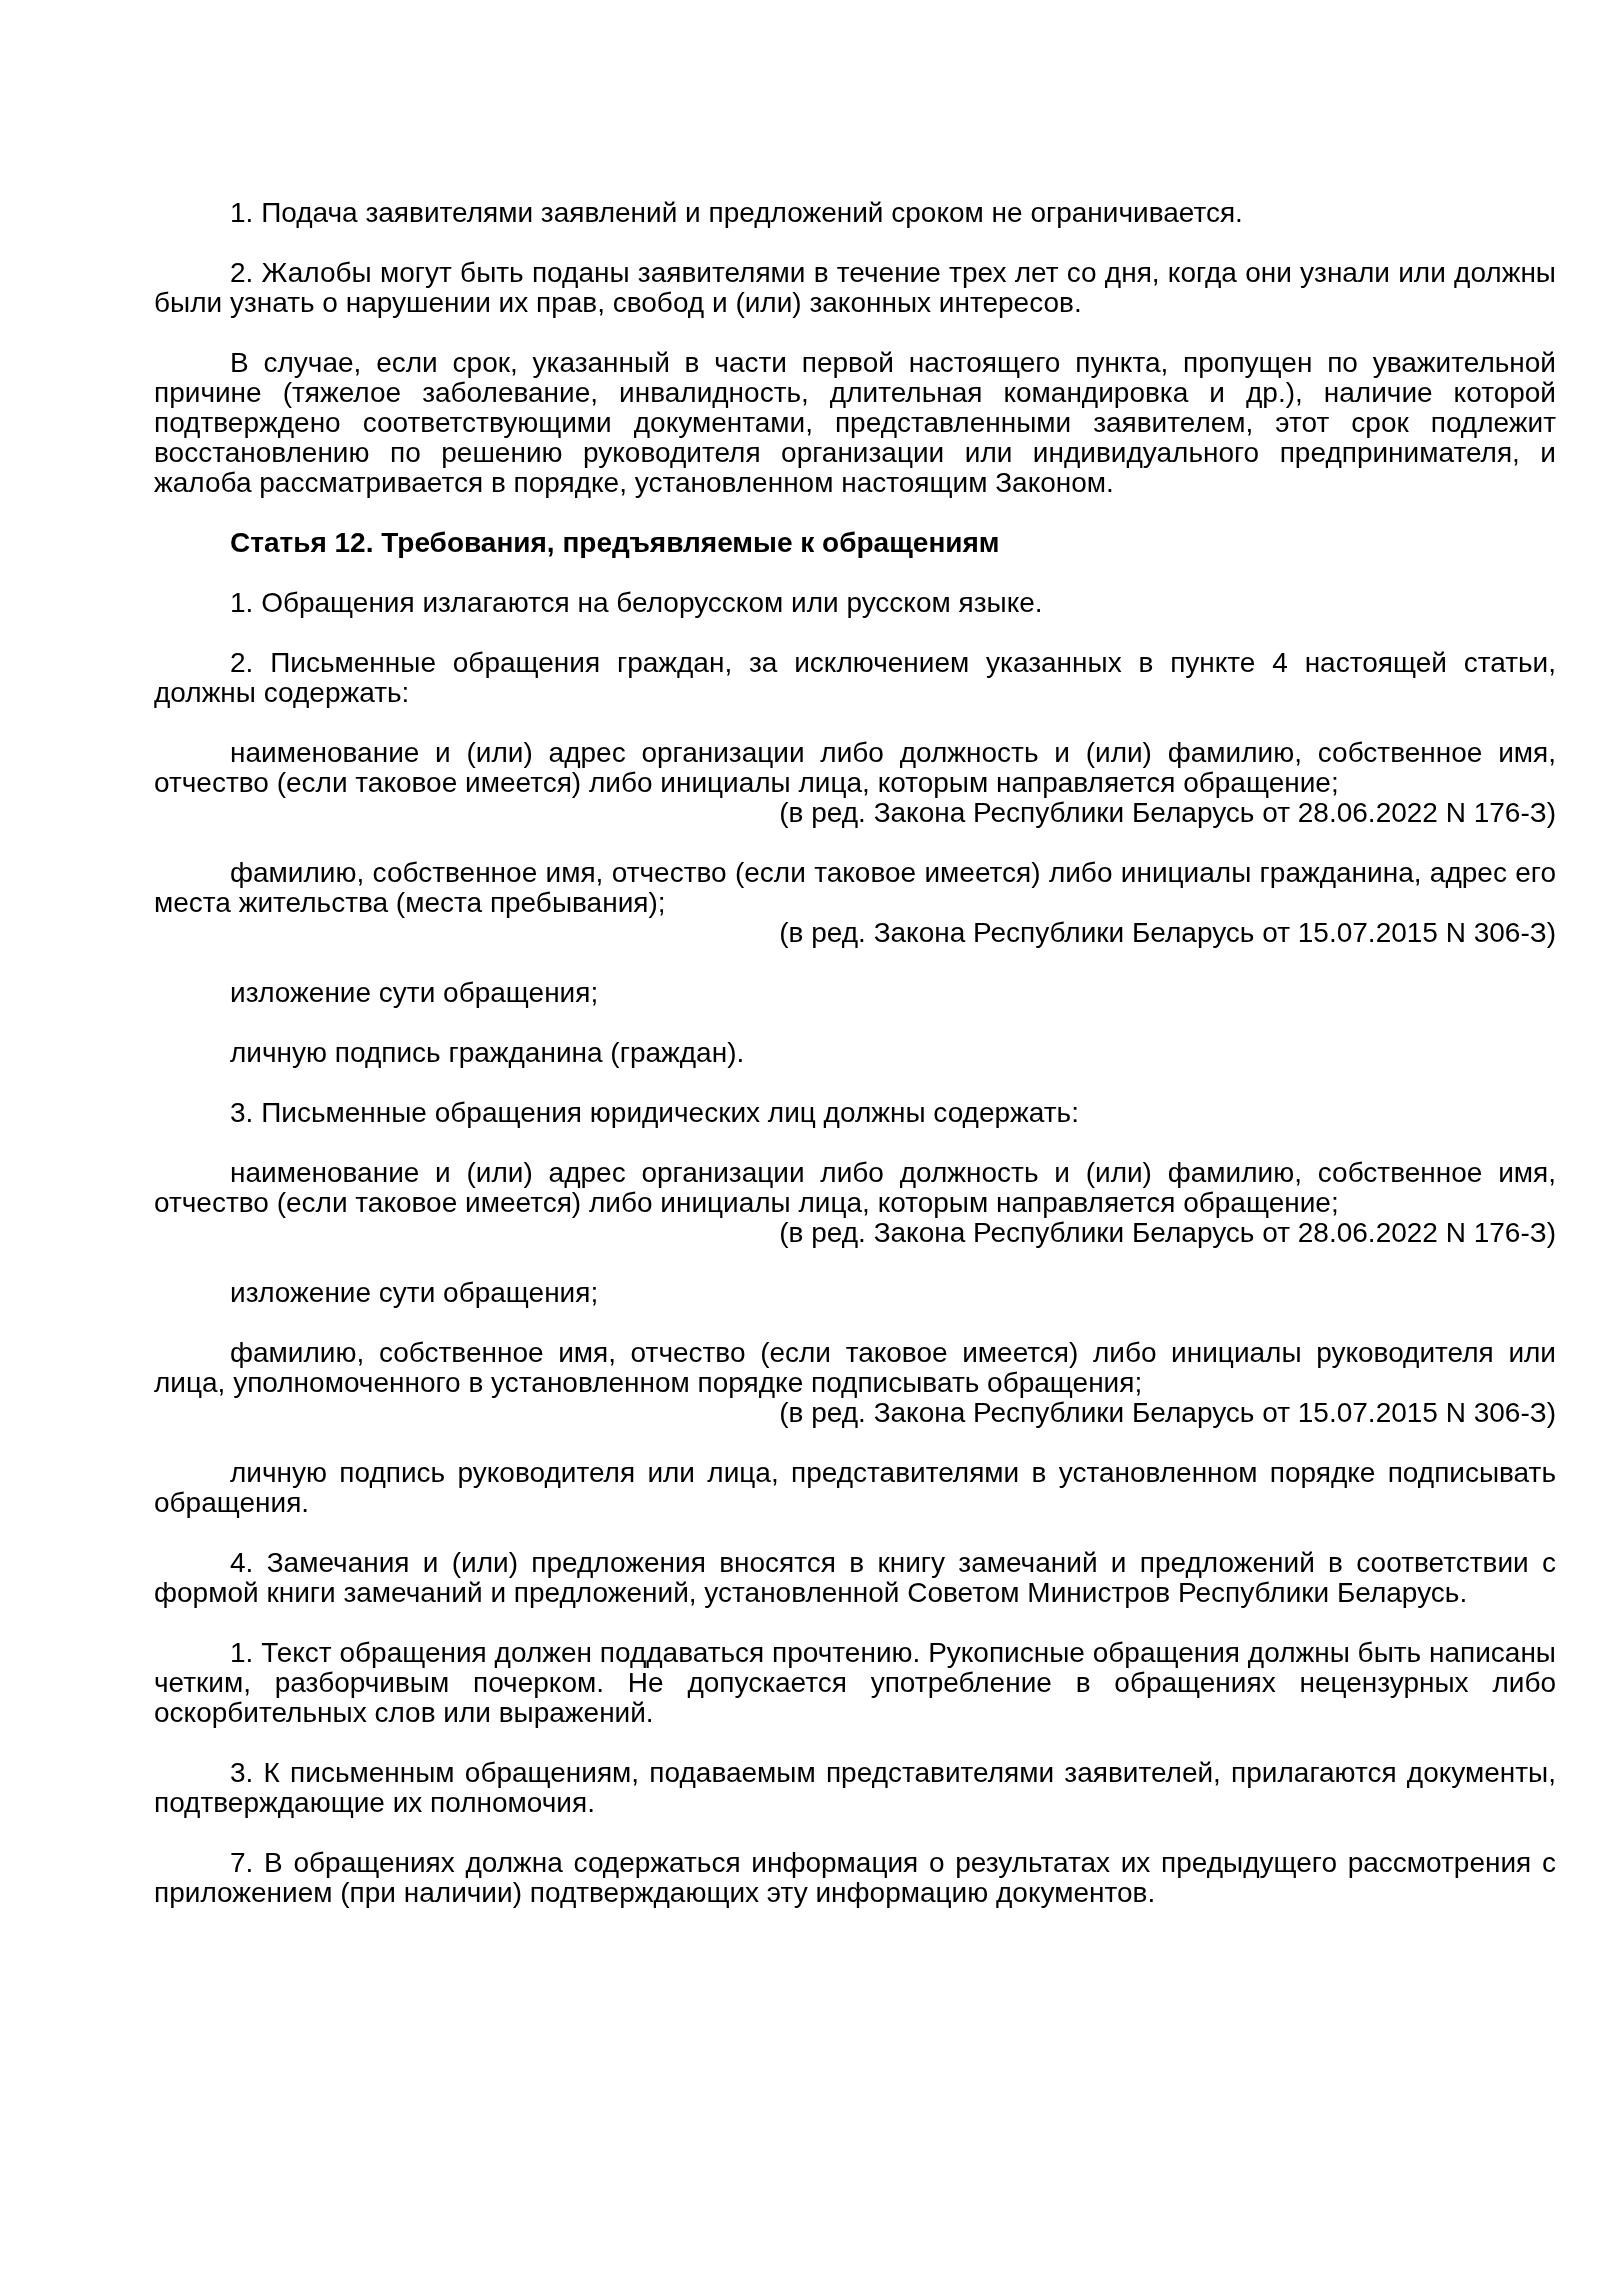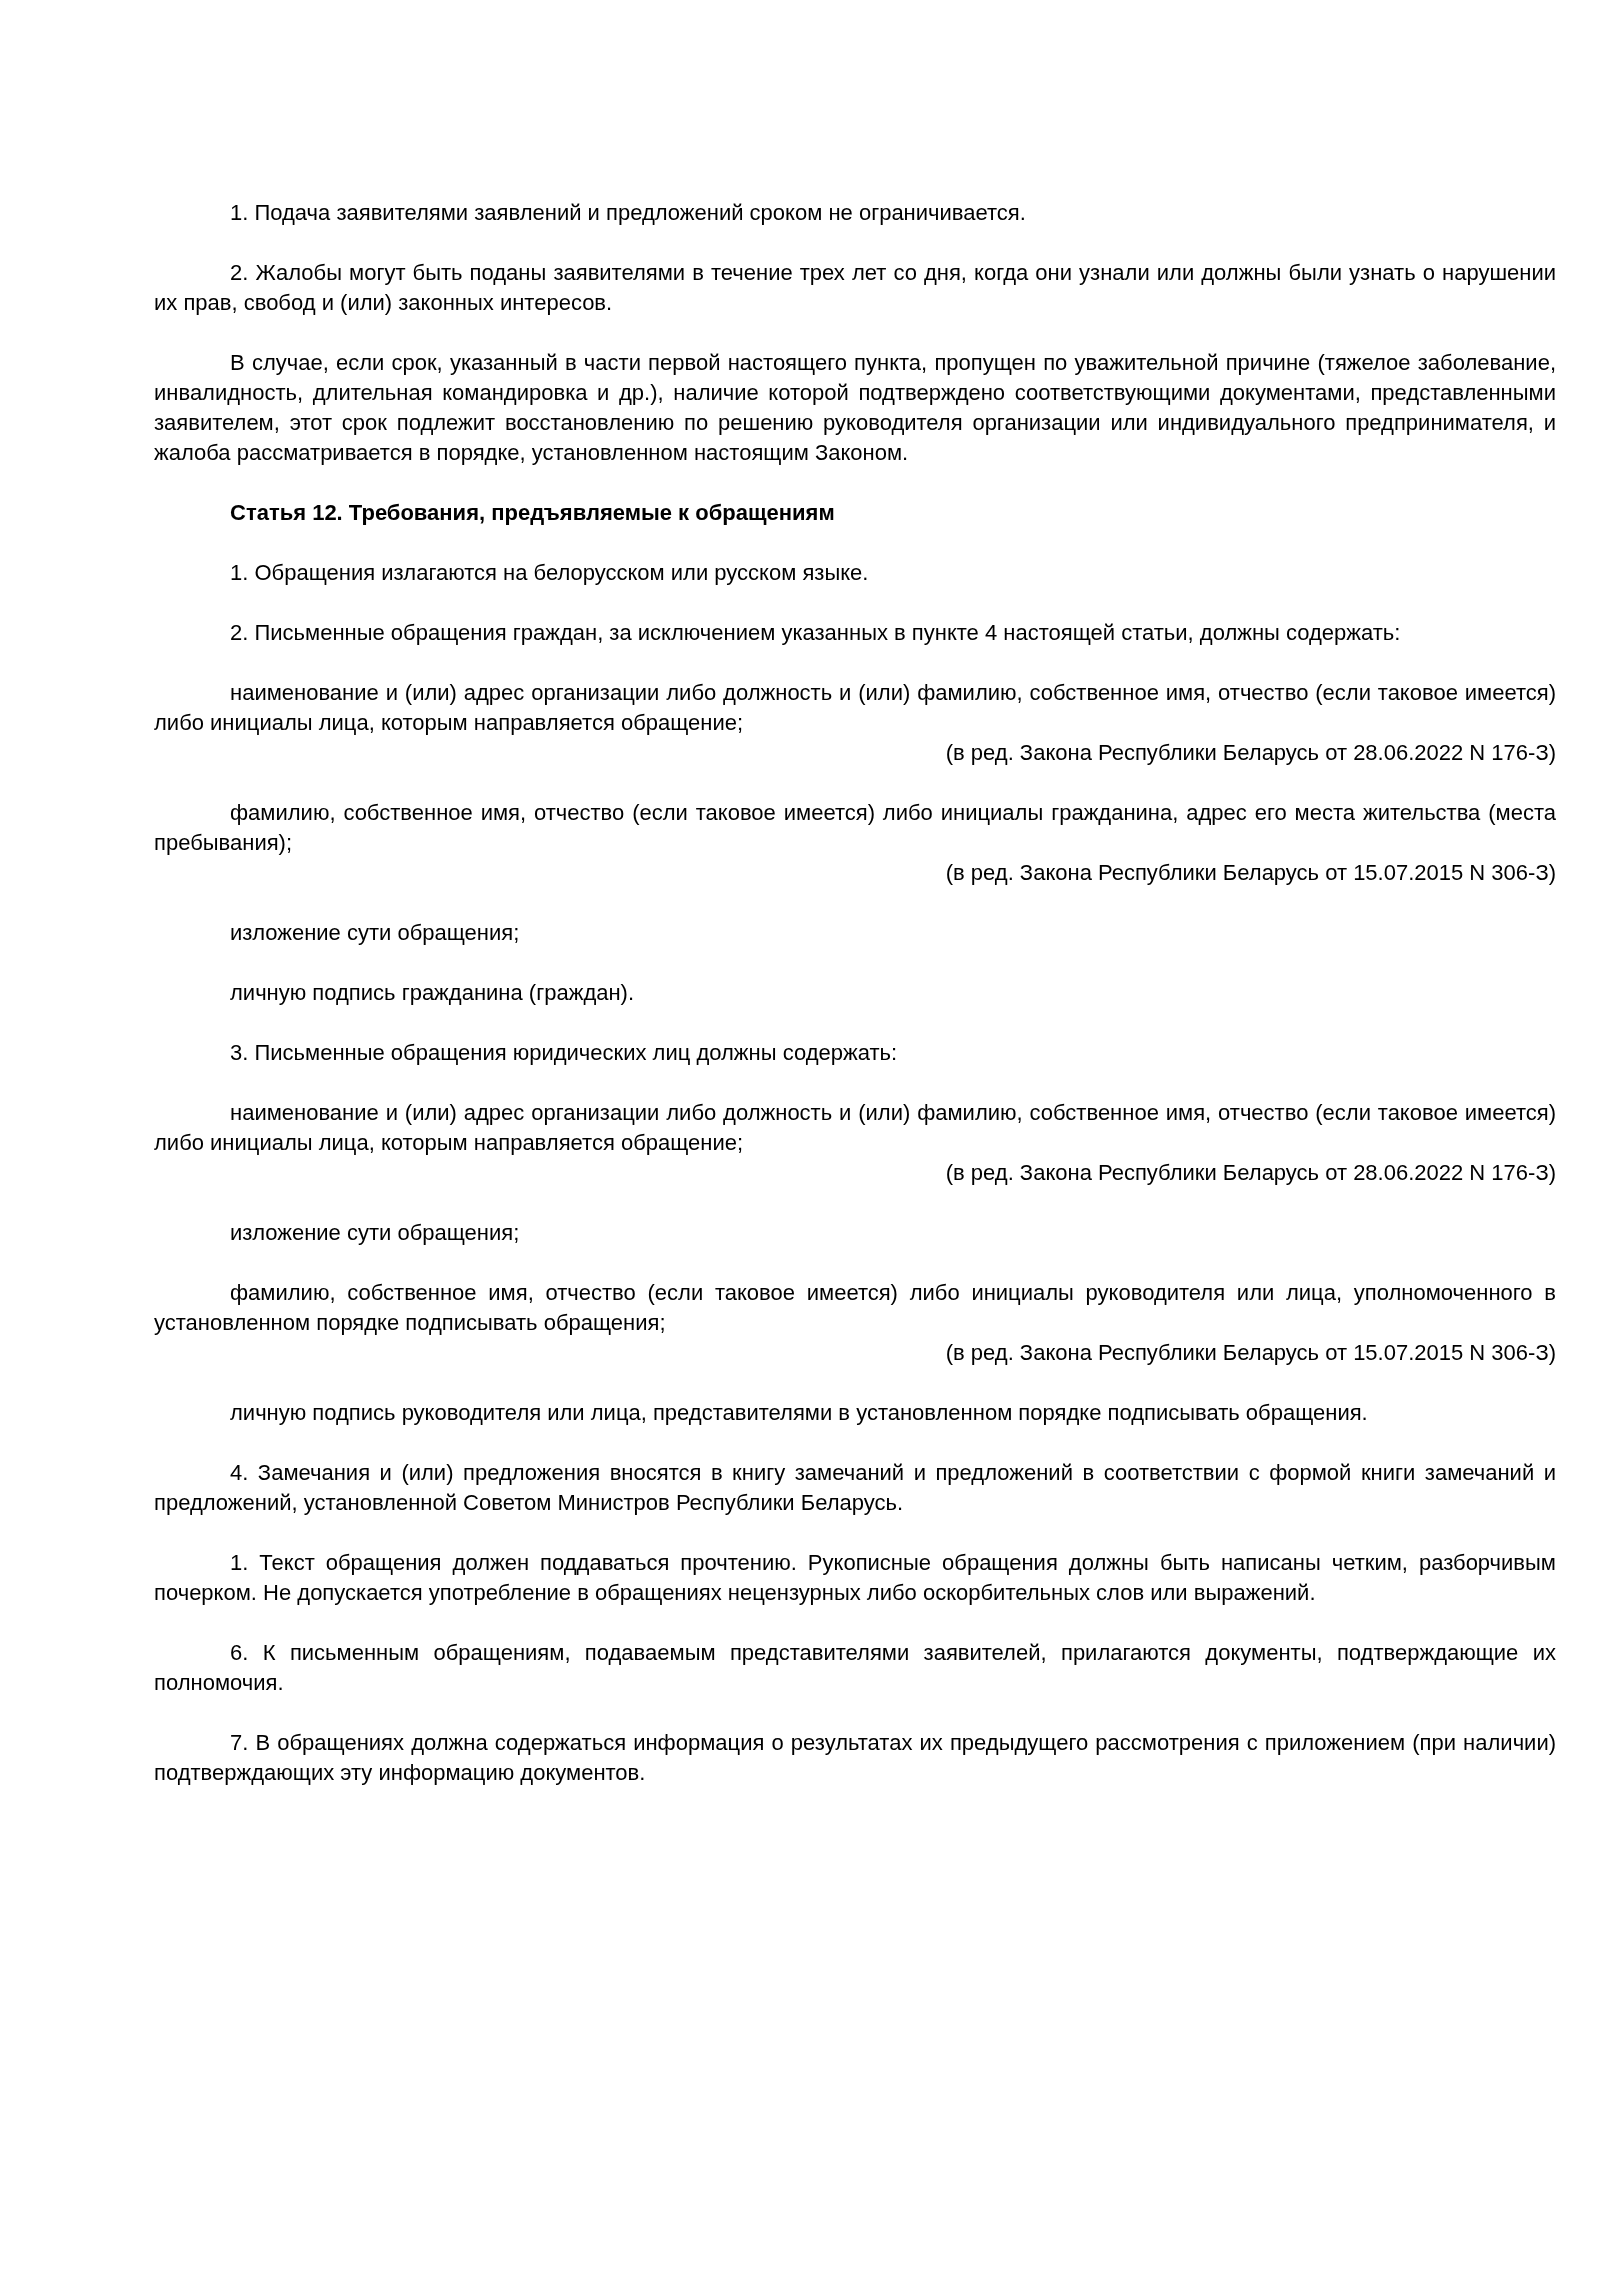--- a/index.html
+++ b/index.html
@@ -3,21 +3,21 @@
 <meta charset="utf-8">
 <style>
   html, body { margin: 0; padding: 0; background: #ffffff; }
   body { width: 1621px; height: 2293px; position: relative; overflow: hidden; }
   .page {
     position: absolute;
     left: 154px;
     top: 198px;
     width: 1402px;
     font-family: "Liberation Sans", sans-serif;
-    font-size: 22px;
+    font-size: 28px;
     line-height: 30px;
     color: #000000;
   }
   .p {
     margin: 0 0 30px 0;
     text-align: justify;
     text-indent: 76px;
   }
   .ref {
     display: block;
@@ -68,16 +68,16 @@
     <span>фамилию, собственное имя, отчество (если таковое имеется) либо инициалы руководителя или лица, уполномоченного в установленном порядке подписывать обращения;</span>
     <span class="ref">(в ред. Закона Республики Беларусь от 15.07.2015 N 306-З)</span>
   </div>
 
   <div class="p">
     <span>личную подпись руководителя или лица, представителями в установленном порядке подписывать обращения.</span>
   </div>
 
   <p class="p">4. Замечания и (или) предложения вносятся в книгу замечаний и предложений в соответствии с формой книги замечаний и предложений, установленной Советом Министров Республики Беларусь.</p>
   <p class="p">1. Текст обращения должен поддаваться прочтению. Рукописные обращения должны быть написаны четким, разборчивым почерком. Не допускается употребление в обращениях нецензурных либо оскорбительных слов или выражений.</p>
-  <p class="p">6. К письменным обращениям, подаваемым представителями заявителей, прилагаются документы, подтверждающие их полномочия.</p>
+  <p class="p">3. К письменным обращениям, подаваемым представителями заявителей, прилагаются документы, подтверждающие их полномочия.</p>
   <p class="p">7. В обращениях должна содержаться информация о результатах их предыдущего рассмотрения с приложением (при наличии) подтверждающих эту информацию документов.</p>
 </div>
 
 
 </body></html>

